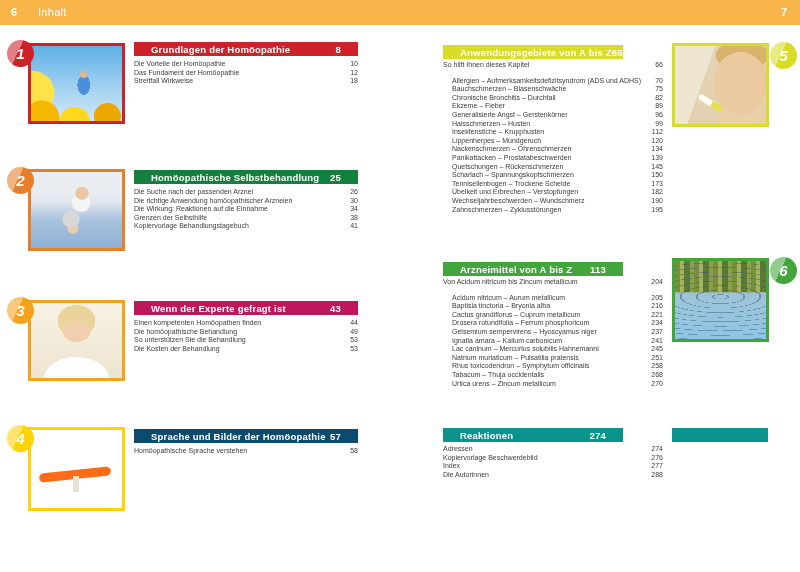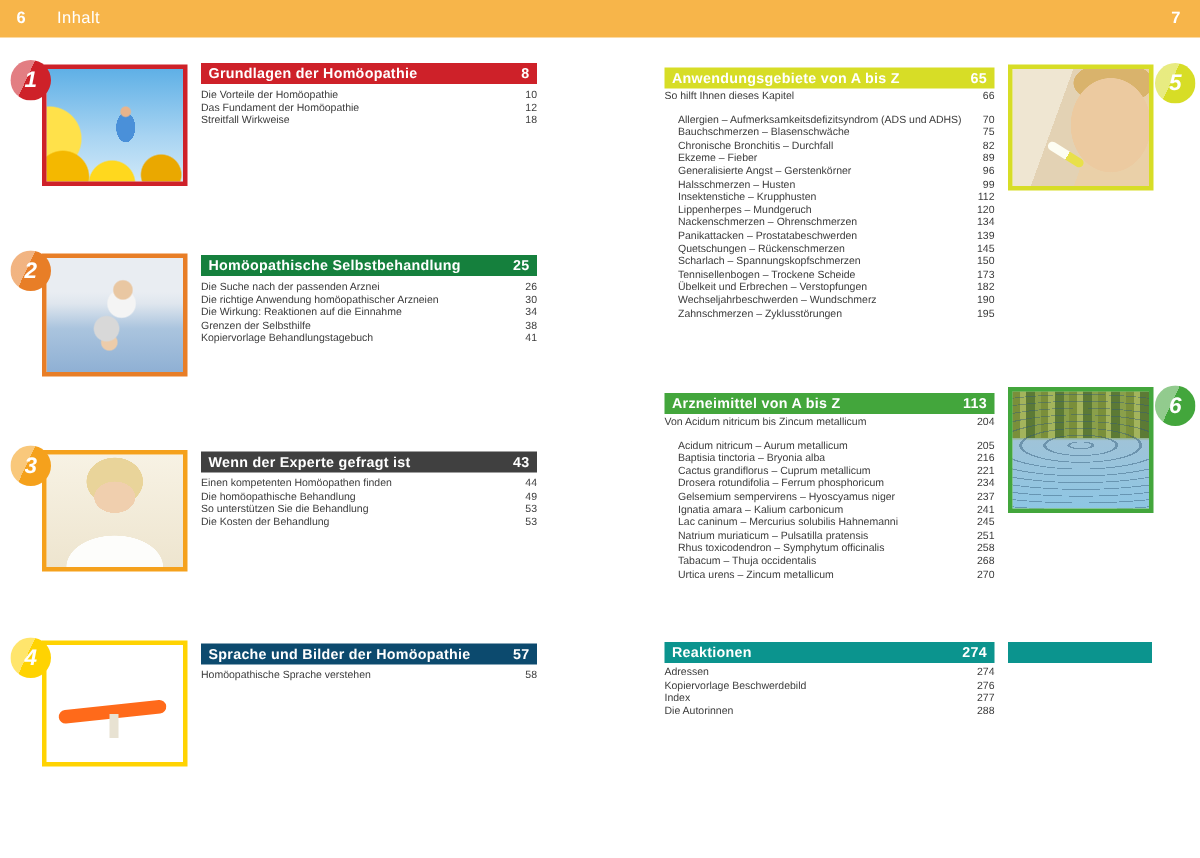--- a/index.html
+++ b/index.html
@@ -17,24 +17,24 @@
   .badge{position:absolute;width:27px;height:27px;border-radius:50%;z-index:5;
          display:flex;align-items:center;justify-content:center;color:#fff;
          font-size:15px;font-weight:bold;font-style:italic;
          background-image:linear-gradient(115deg,rgba(255,255,255,.42) 0 42%,rgba(255,255,255,0) 42%);}
   .bc1{background-color:#ce2129;} .bc2{background-color:#e87e27;}
   .bc3{background-color:#f5a11c;} .bc4{background-color:#ffd302;}
   .bc5{background-color:#d7dd26;} .bc6{background-color:#43a63c;}
 
   
   .sec-h{position:absolute;height:14px;display:flex;justify-content:space-between;align-items:center;
-         box-sizing:border-box;padding:0 5px;color:#fff;font-weight:bold;font-size:9.5px;letter-spacing:.2px;}
+         box-sizing:border-box;padding:0 17px;color:#fff;font-weight:bold;font-size:9.5px;letter-spacing:.2px;}
   .sec-h.left{left:134px;width:224px;}
-  .sec-h.right{left:443px;width:220px;}
-  .h1{background:#ce2129;} .h2{background:#15803d;} .h3{background:#404040;}
+  .sec-h.right{left:443px;width:180px;}
+  .h1{background:#ce2129;} .h2{background:#15803d;} .h3{background:#be185d;}
   .h4{background:#0c4a6e;} .h5{background:#d7dd26;} .h6{background:#43a63c;}
   .h7{background:#0b948e;}
   .sec-title{white-space:nowrap;}
 
   
   .rows{position:absolute;font-size:7px;line-height:8.6px;color:#3c3c3c;}
   .rows.left{left:134px;width:224px;}
   .rows.right{left:443px;width:220px;}
   .row{display:flex;justify-content:space-between;}
   .row .lbl{white-space:nowrap;padding-right:4px;}

